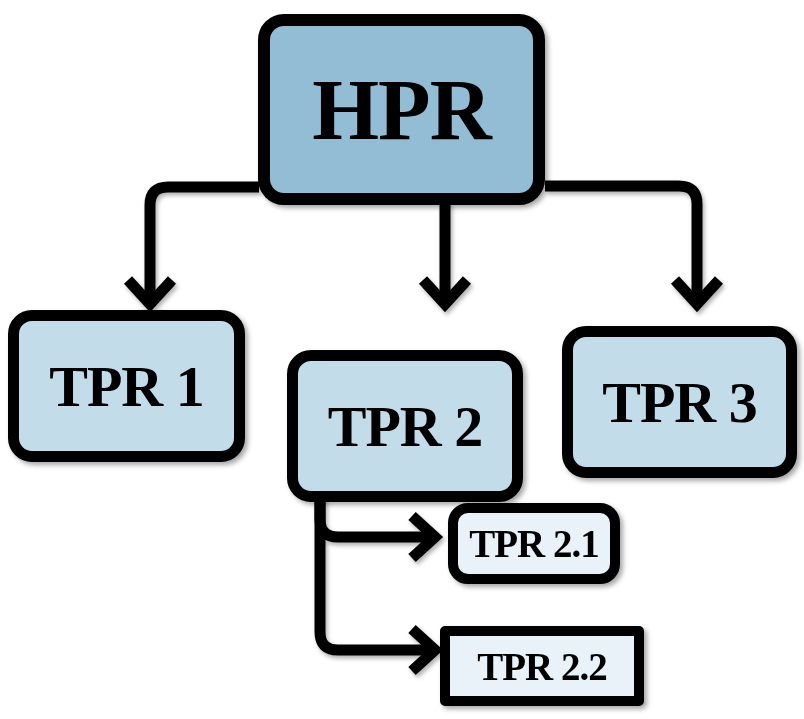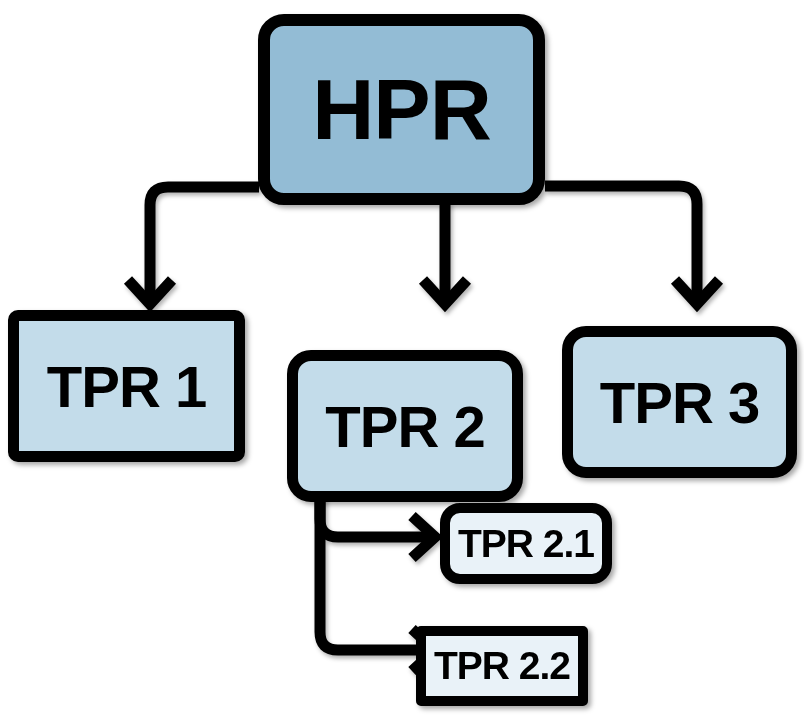--- a/index.html
+++ b/index.html
@@ -1,20 +1,20 @@
 <!DOCTYPE html>
 <html><head>
 <meta charset="utf-8">
 <style>
   html,body{margin:0;padding:0;background:#ffffff;}
   .canvas{
     position:relative;
     width:804px;height:719px;
     background:#ffffff;
-    font-family:Liberation Sans, sans-serif;
+    font-family:Liberation Serif, serif;
     overflow:hidden;
   }
   .node{
     position:absolute;
     box-sizing:border-box;
     display:flex;align-items:center;justify-content:center;
     border:11px solid #000;
     color:#000;
     font-weight:bold;
     white-space:nowrap;
@@ -23,21 +23,21 @@
   .node .label{letter-spacing:-1px;}
   #node-hpr{
     left:258px;top:14px;width:287px;height:191px;
     border-width:12px;border-radius:26px;
     font-size:86px;
   }
   #node-tpr1{left:8px;top:310px;width:237px;height:152px;border-radius:24px;font-size:58px;}
   #node-tpr2{left:287px;top:310px;width:236px;height:152px;border-radius:24px;font-size:58px;margin-top:40px;}
   #node-tpr3{left:562px;top:310px;width:235px;height:152px;border-radius:24px;font-size:58px;margin-top:16px;}
   #node-tpr21{left:440px;top:503px;width:172px;height:81px;border-width:10px;border-radius:20px;font-size:39px;}
-  #node-tpr22{left:416px;top:626px;width:172px;height:80px;border-width:10px;border-radius:5px;font-size:39px;}
+  #node-tpr22{left:440px;top:626px;width:204px;height:80px;border-width:10px;border-radius:5px;font-size:39px;}
   svg.connectors{
     position:absolute;left:0;top:0;
     filter:drop-shadow(2px 3px 2px rgba(0,0,0,0.30));
   }
   svg.connectors path{
     fill:none;
     stroke:#000;
     stroke-width:11;
     stroke-linecap:butt;
     stroke-linejoin:miter;
@@ -73,33 +73,33 @@
     <g>
       <path d="M320,458 L320,632 Q320,650 338,650 L430,650"></path>
       <path d="M412,629 L435,650 L412,671"></path>
     </g>
   </svg>
 
   <div class="node" id="node-hpr" style="background-color: rgb(147, 188, 213);">
     <span class="label">HPR</span>
   </div>
 
-  <div class="node" id="node-tpr1" style="background-color: rgb(195, 220, 234); border-radius: 10px;">
+  <div class="node" id="node-tpr1" style="background-color: rgb(195, 220, 234);">
     <span class="label">TPR 1</span>
   </div>
 
   <div class="node" id="node-tpr2" style="background-color: rgb(195, 220, 234);">
     <span class="label">TPR 2</span>
   </div>
 
   <div class="node" id="node-tpr3" style="background-color: rgb(195, 220, 234);">
     <span class="label">TPR 3</span>
   </div>
 
-  <div class="node" id="node-tpr21" style="background-color: rgb(233, 242, 248);">
+  <div class="node" id="node-tpr21" style="background-color: rgb(233, 242, 248); margin-left: 8px;">
     <span class="label">TPR 2.1</span>
   </div>
 
   <div class="node" id="node-tpr22" style="background-color: rgb(233, 242, 248);">
     <span class="label">TPR 2.2</span>
   </div>
 
 </div>
 
 </body></html>

